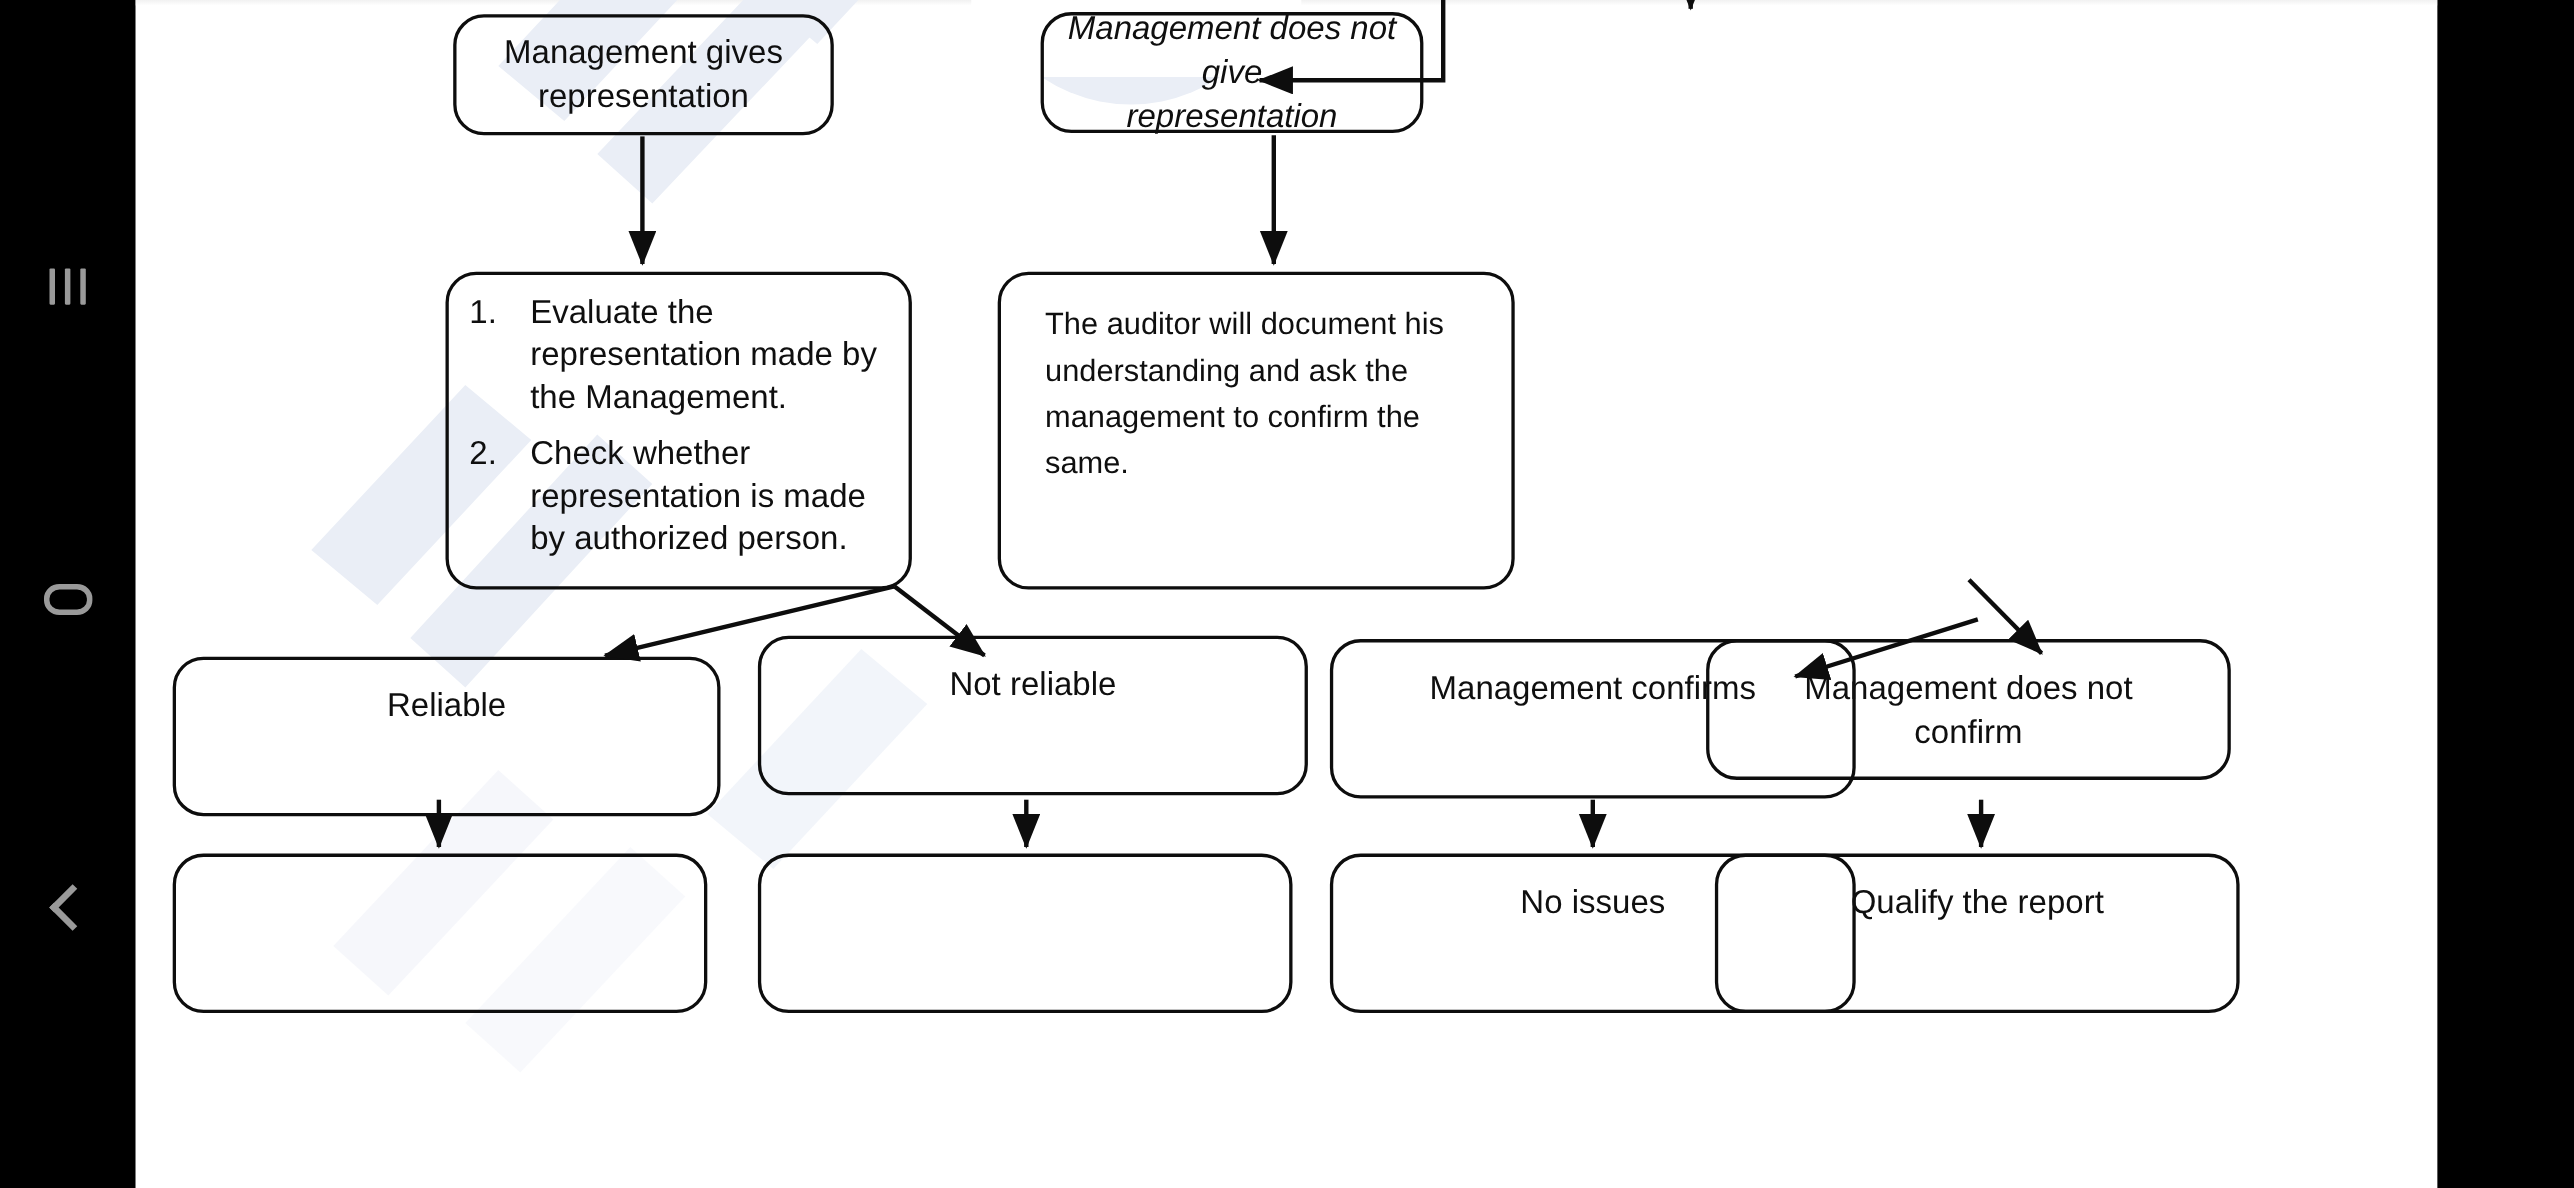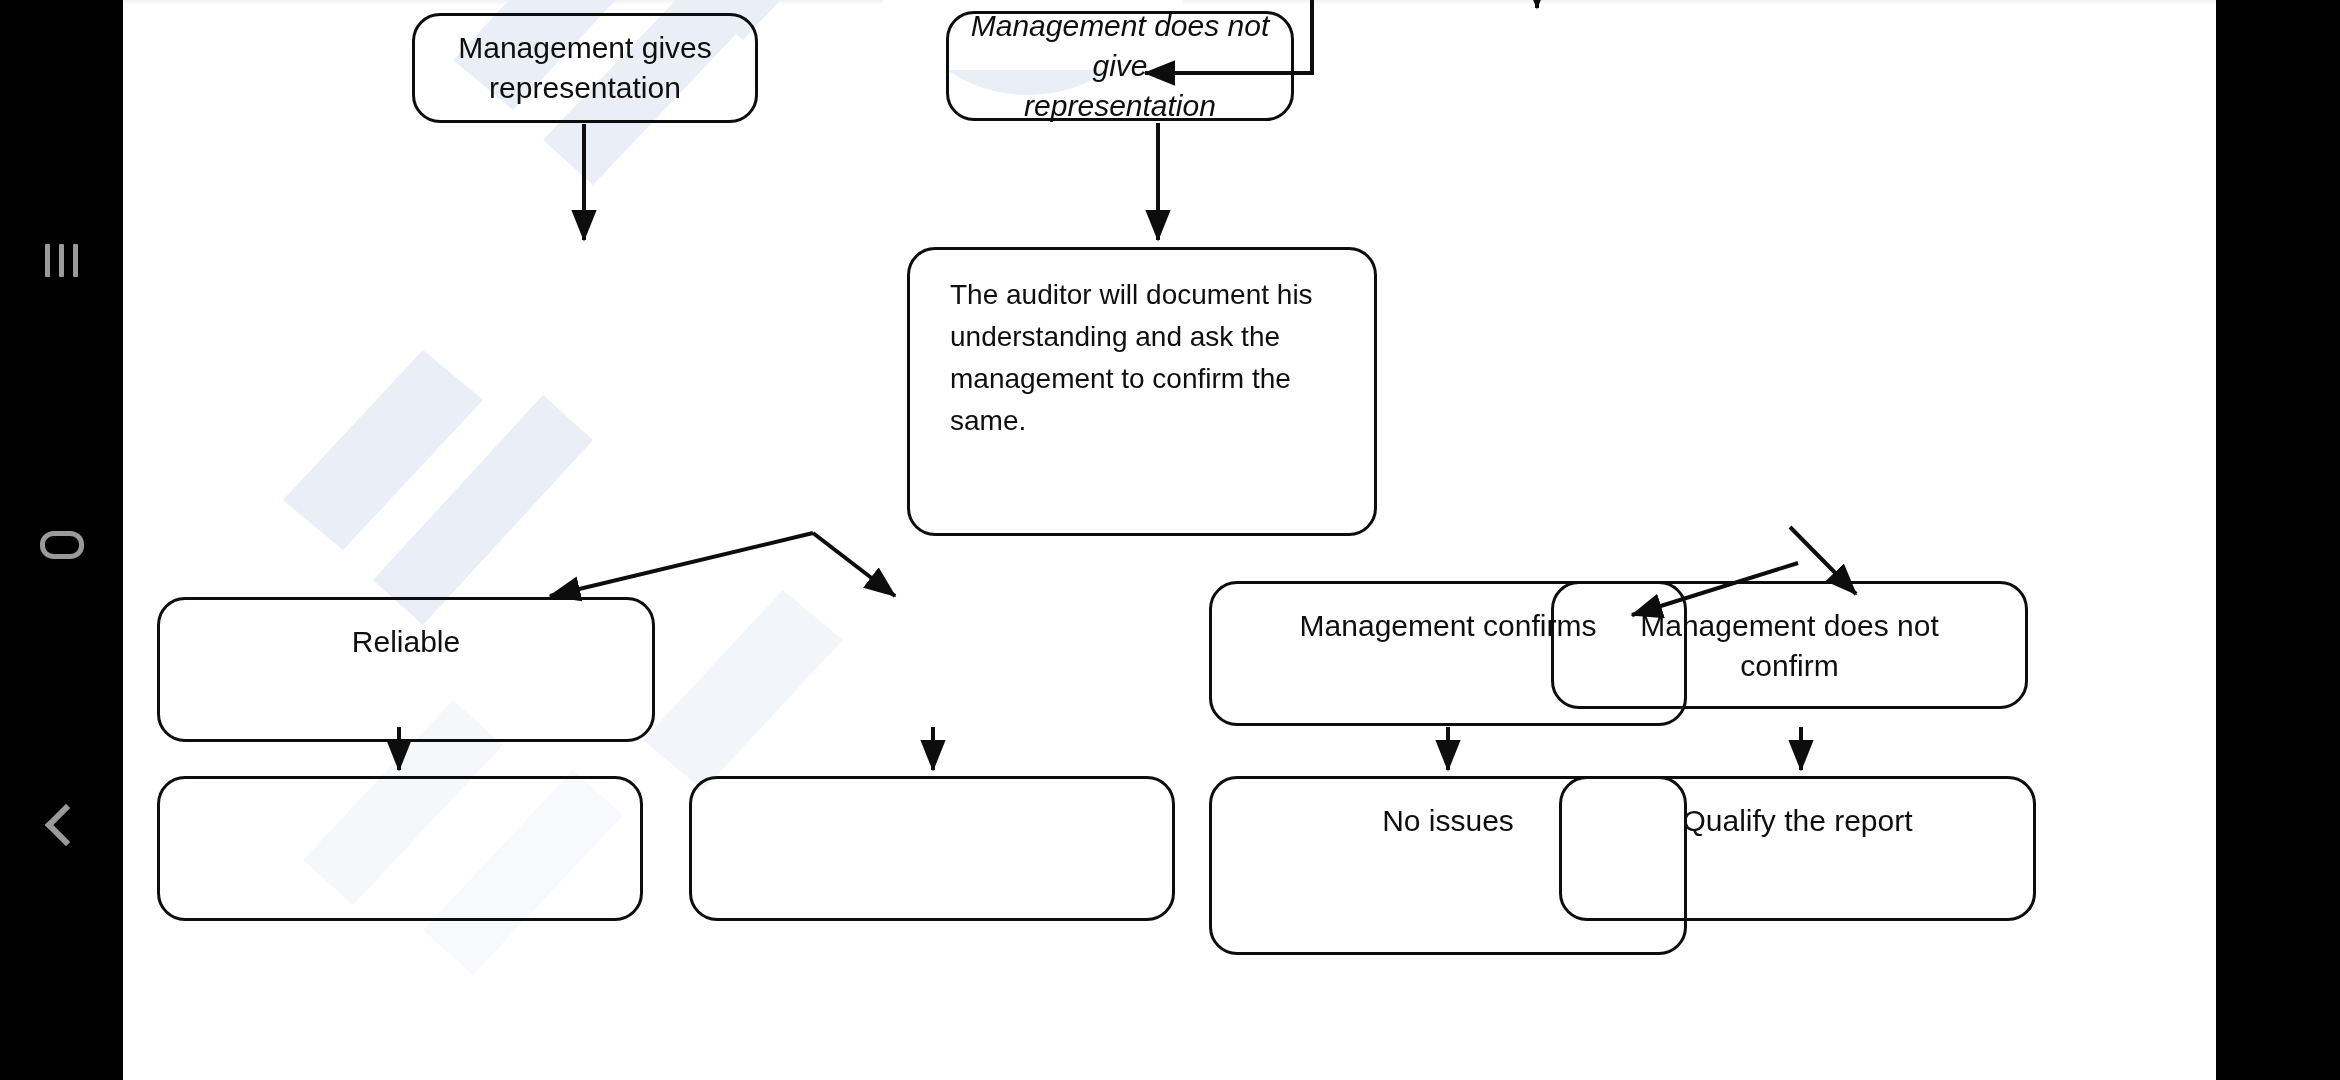--- a/index.html
+++ b/index.html
@@ -204,48 +204,57 @@
   <div class="node center-text" style="left:289px; top:13px; width:346px; height:110px;padding-left:44px;">
     <span class="label">Management gives
 representation</span>
   </div>
 
   <div class="node center-text" style="left:823px; top:11px; width:348px; height:110px;font-style:italic;">
     <span class="label">Management does not give
 representation</span>
   </div>
 
+  <div class="node" style="left:282px; top:247px; width:424px; height:289px;">
+    <ol class="steps">
+      <li>Evaluate the representation made by the Management.</li>
+      <li>Check whether representation is made by authorized person.</li>
+    </ol>
+  </div>
 
   <div class="node" style="left:784px; top:247px; width:470px; height:289px;">
     <div class="body-text">The auditor will document his understanding and ask the management to confirm the same.</div>
   </div>
 
   <div class="node top-text" style="left:34px; top:581px; width:498px; height:145px;margin-top:16px;">
     <span class="label">Reliable</span>
   </div>
 
+  <div class="node top-text" style="left:566px; top:578px; width:500px; height:145px;">
+    <span class="label">Not reliable</span>
+  </div>
 
   <div class="node top-text" style="left:1086px; top:581px; width:478px; height:145px;">
     <span class="label">Management confirms</span>
   </div>
 
   <div class="node top-text" style="left:1428px; top:581px; width:477px; height:128px;">
     <span class="label">Management does not
 confirm</span>
   </div>
 
   <div class="node center-text" style="left:34px; top:776px; width:486px; height:145px;">
     <span class="label"></span>
   </div>
 
   <div class="node center-text" style="left:566px; top:776px; width:486px; height:145px;">
     <span class="label"></span>
   </div>
 
-  <div class="node top-text" style="left:1086px; top:776px; width:478px; height:179px;">
+  <div class="node top-text" style="left:1086px; top:776px; width:478px; height:145px;">
     <span class="label">No issues</span>
   </div>
 
   <div class="node top-text" style="left:1436px; top:776px; width:477px; height:145px;">
     <span class="label">Qualify the report</span>
   </div>
 
   <svg class="connectors" viewBox="0 0 2093 1080" aria-hidden="true">
     <defs>
       <marker id="ah" markerWidth="9" markerHeight="9" refX="7.6" refY="3.2" orient="auto" markerUnits="strokeWidth">

